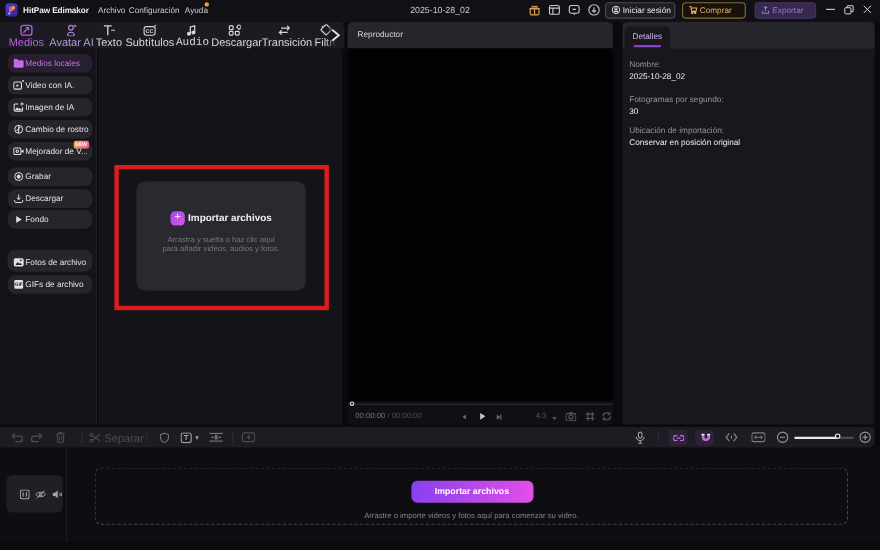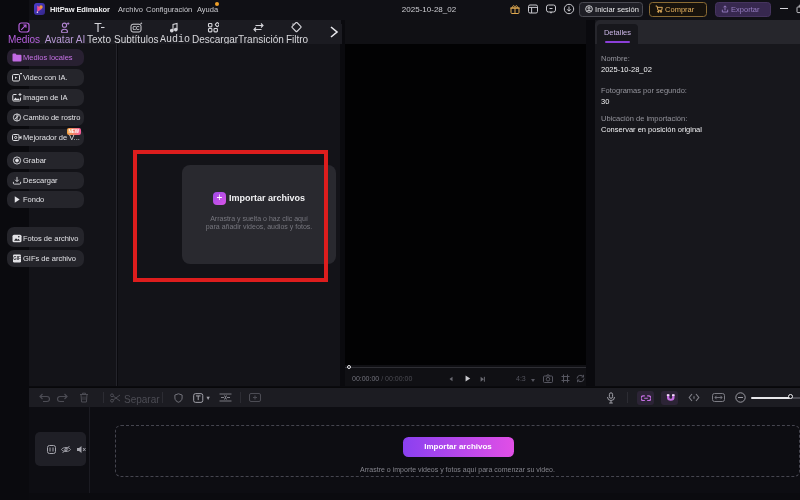--- a/index.html
+++ b/index.html
@@ -1,18 +1,18 @@
 <!DOCTYPE html>
 <html><head>
 <meta charset="utf-8">
 <style>
 * { margin:0; padding:0; box-sizing:border-box; }
 html,body { width:800px; height:500px; overflow:hidden; background:#0a0a0e; }
 body { font-family:"Liberation Sans", sans-serif; position:relative; color:#e5e5e8; }
-.abs { position:absolute;margin-left:29px; }
+.abs { position:absolute; }
 svg { display:block; }
 
 
 #menubar { left:0; top:0; width:800px; height:20px; background:#101015; }
 #logo { left:5px; top:3px; width:11px; height:12px; border-radius:3px; background:linear-gradient(135deg,#4a3ecf,#342585); overflow:hidden; }
 #appname { left:21px; top:4.5px; font-size:7.5px; font-weight:bold; color:#f0f0f2; letter-spacing:-0.1px; }
 .menu { top:5px; font-size:7.5px; color:#c9c9ce; }
 #title { left:360px; top:4.5px; width:80px; text-align:center; font-size:8px; color:#cdcdd2; }
 .tbicon { top:3px; }
 .tbtn { top:2px; height:15px; border-radius:3.5px; font-size:7.5px; line-height:13px; padding:0 5px; white-space:nowrap;  border:1px solid #4a4a52; background:#1e1e25; color:#e8e8ea; }
@@ -320,20 +320,21 @@
 <div class="abs" id="media">
   <div class="abs" id="impcard" style="position:absolute;">
     <div id="plusbadge">+</div>
     <div id="imptitle">Importar archivos</div>
     <div id="impsub">Arrastra y suelta o haz clic aquí<br>para añadir videos, audios y fotos.</div>
   </div>
 </div>
 <div class="abs" id="redrect"></div>
 
 <div class="abs" id="player">
+  <div id="phead">Reproductor</div>
   <div id="pvideo"></div>
   <div id="pseek">
       <div class="line"></div>
       <div class="knob"></div>
     </div>
   <div id="pctrl">
     <span style="position:absolute;left:7px;top:4px;color:#72727c;">00:00:00 <span style="color:#4c4c54;">/ 00:00:00</span></span>
     <svg style="position:absolute;left:103px;top:4.5px;" width="6" height="6" viewBox="0 0 8 8">
         <path d="M6 1 L2 4 L6 7 Z" fill="#6a6a72"></path>
       </svg>

